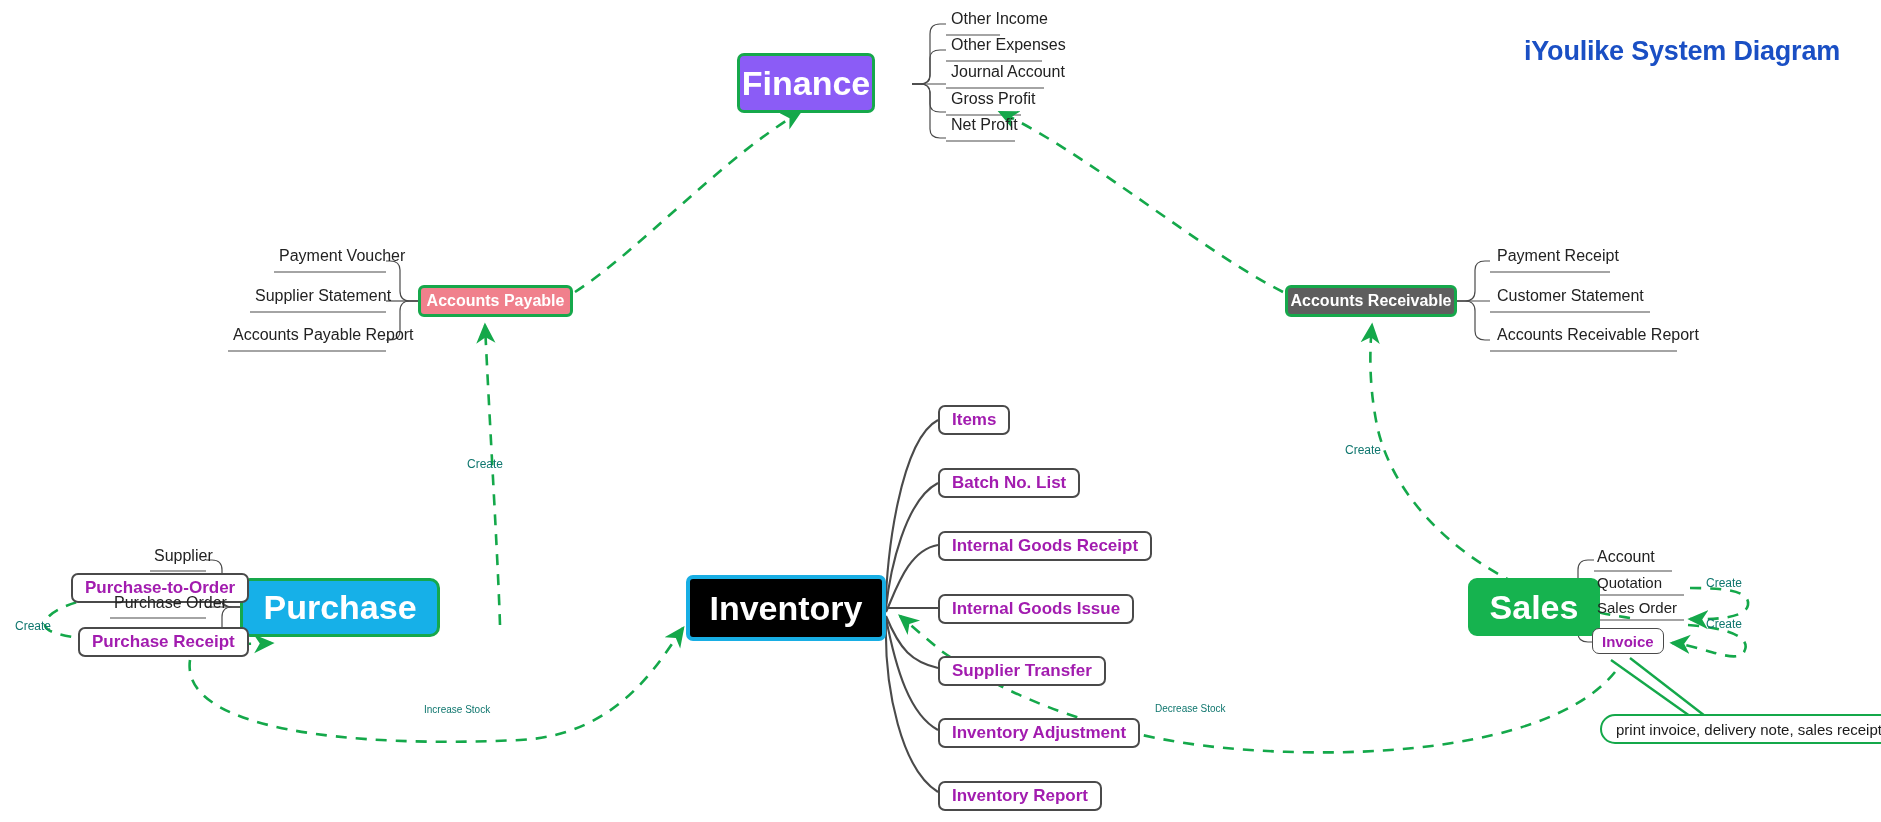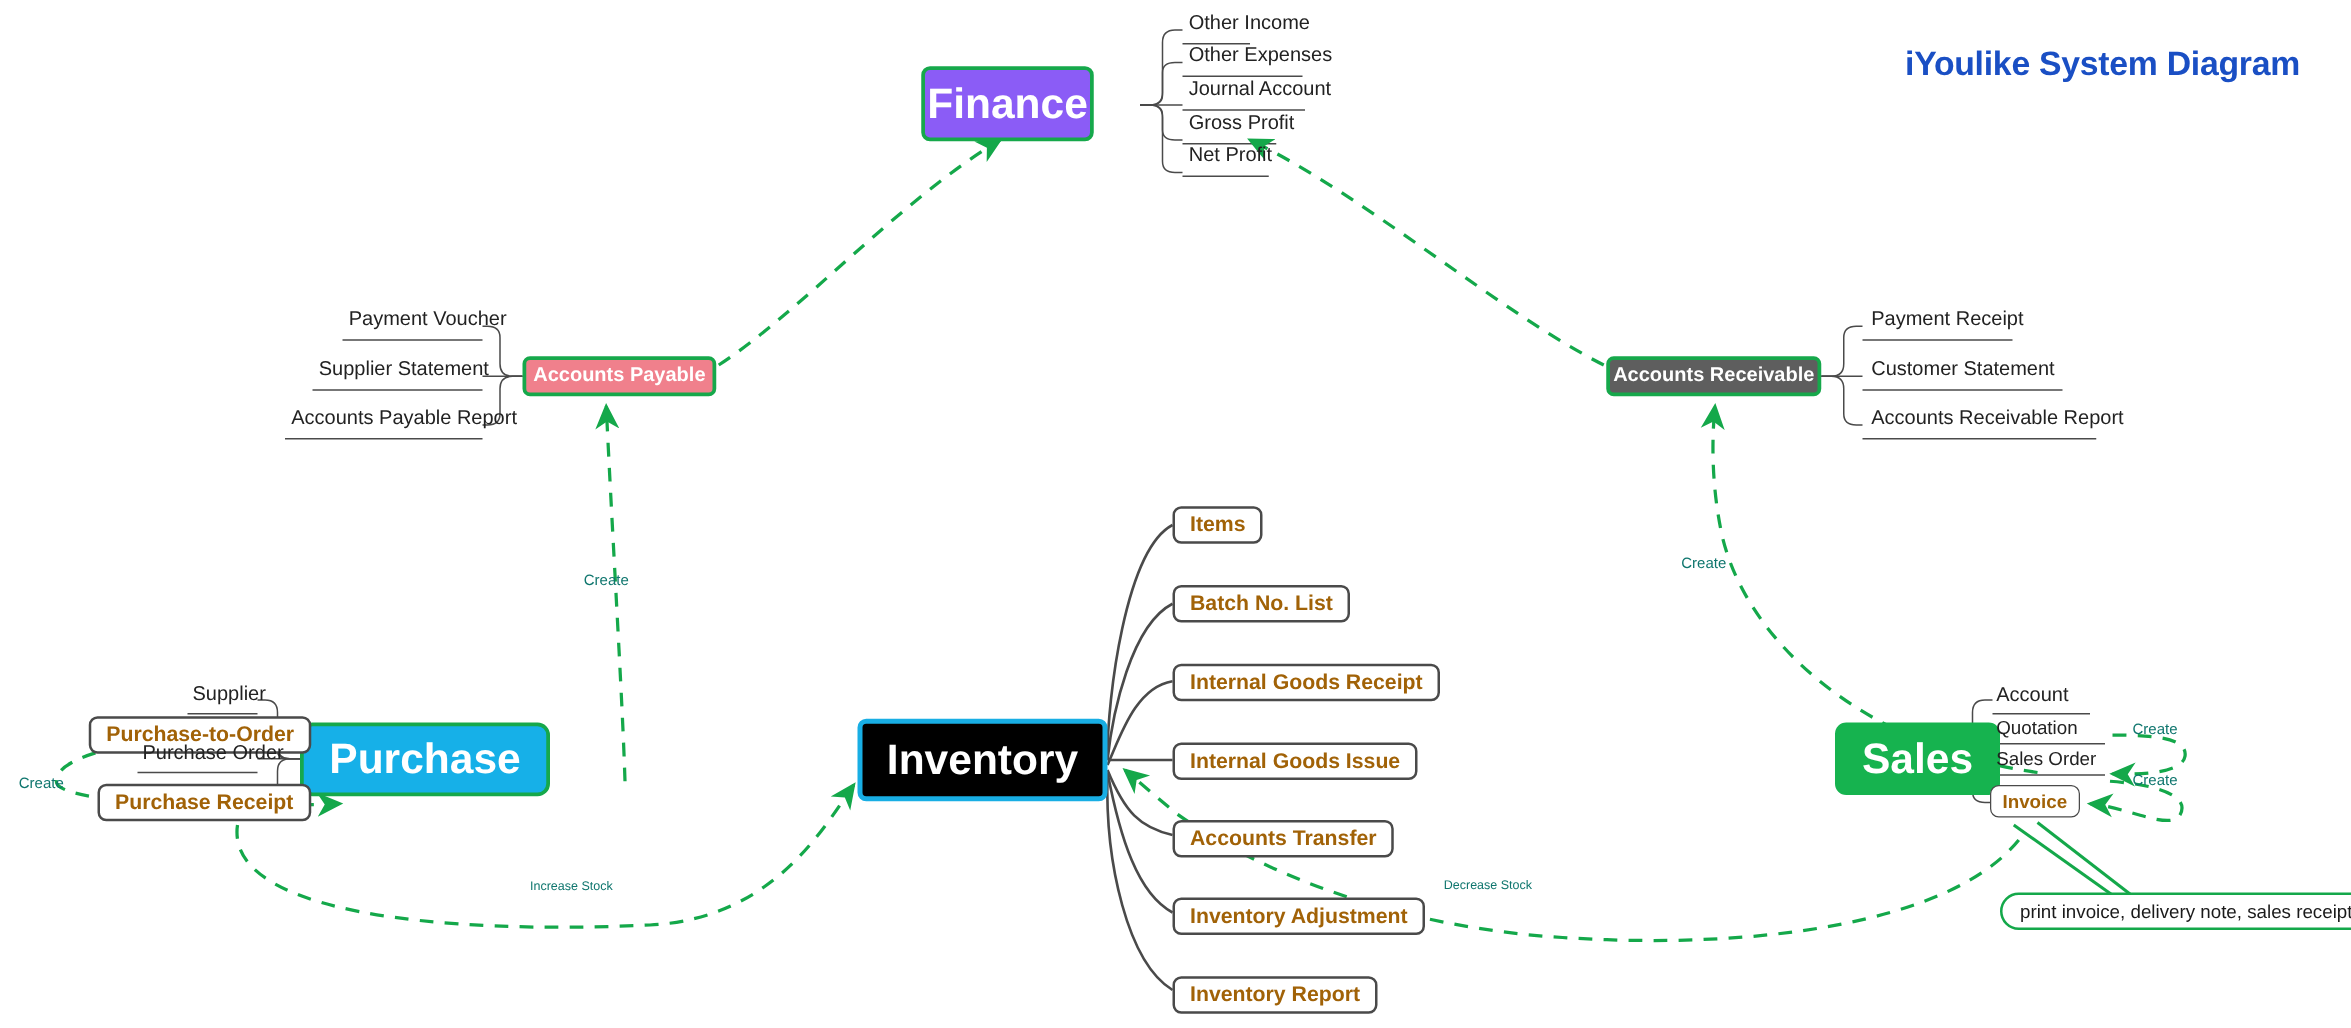--- a/index.html
+++ b/index.html
@@ -47,21 +47,21 @@
   
   .sub{
     position:absolute;white-space:nowrap;color:#222222;font-size:16px;
     line-height:1.0;padding:0 3px 3px 3px;
   }
   .sub.small{font-size:15px;}
 
   
   .boxed{
     position:absolute;box-sizing:border-box;white-space:nowrap;
-    color:#a16207;background:#ffffff;border:2px solid #4a4a4a;
+    color:#a21caf;background:#ffffff;border:2px solid #4a4a4a;
     border-radius:7px;font-weight:bold;font-size:17px;
     display:flex;align-items:center;padding:0 12px;height:30px;
   }
   .boxed.thin{border-width:1.6px;font-size:15px;height:26px;padding:0 9px;}
 
   
   .elabel{
     position:absolute;white-space:nowrap;color:#0f766e;font-size:12px;text-align:right;
   }
   .elabel.tiny{font-size:10px;}
@@ -209,21 +209,21 @@
 
   <div class="sub" style="left:151px;top:548px;">Supplier</div>
   <div class="boxed" style="left:71px;top:573px;">Purchase-to-Order</div>
   <div class="sub" style="left:111px;top:595px;">Purchase Order</div>
   <div class="boxed" style="left:78px;top:627px;">Purchase Receipt</div>
 
   <div class="boxed" style="left:938px;top:405px;">Items</div>
   <div class="boxed" style="left:938px;top:468px;">Batch No. List</div>
   <div class="boxed" style="left:938px;top:531px;">Internal Goods Receipt</div>
   <div class="boxed" style="left:938px;top:594px;">Internal Goods Issue</div>
-  <div class="boxed" style="left:938px;top:656px;">Accounts Transfer</div>
+  <div class="boxed" style="left:938px;top:656px;">Supplier Transfer</div>
   <div class="boxed" style="left:938px;top:718px;">Inventory Adjustment</div>
   <div class="boxed" style="left:938px;top:781px;">Inventory Report</div>
 
   <div class="sub" style="left:1594px;top:549px;">Account</div>
   <div class="sub small" style="left:1594px;top:575px;">Quotation</div>
   <div class="sub small" style="left:1594px;top:600px;">Sales Order</div>
   <div class="boxed thin" style="left:1592px;top:628px;">Invoice</div>
 
   <div class="elabel" style="left:15px;top:619px;">Create</div>
 

